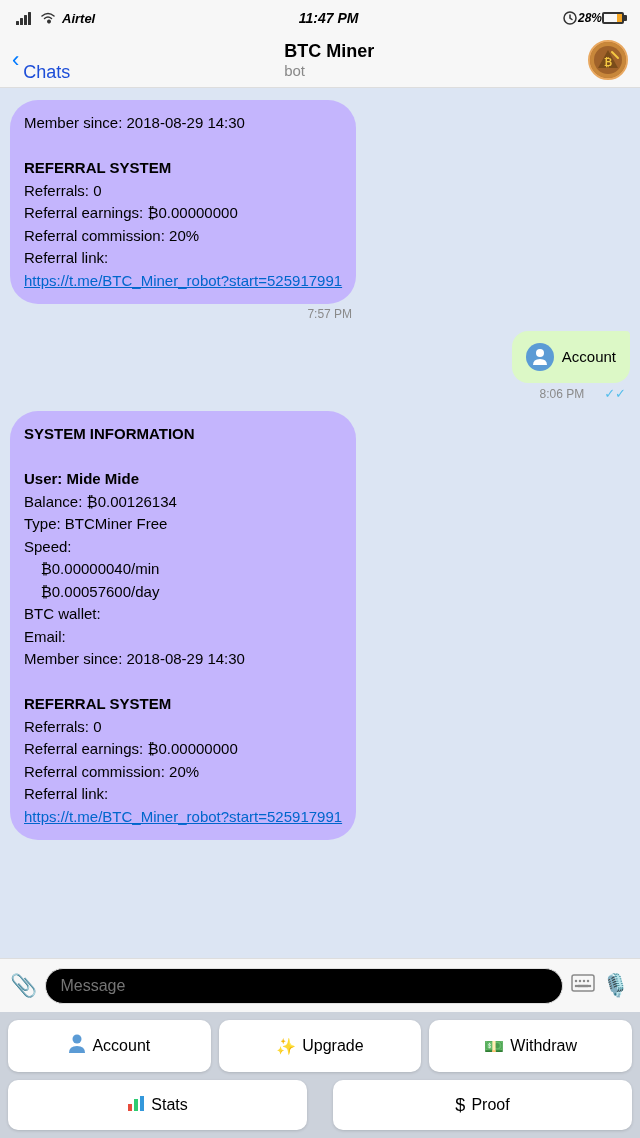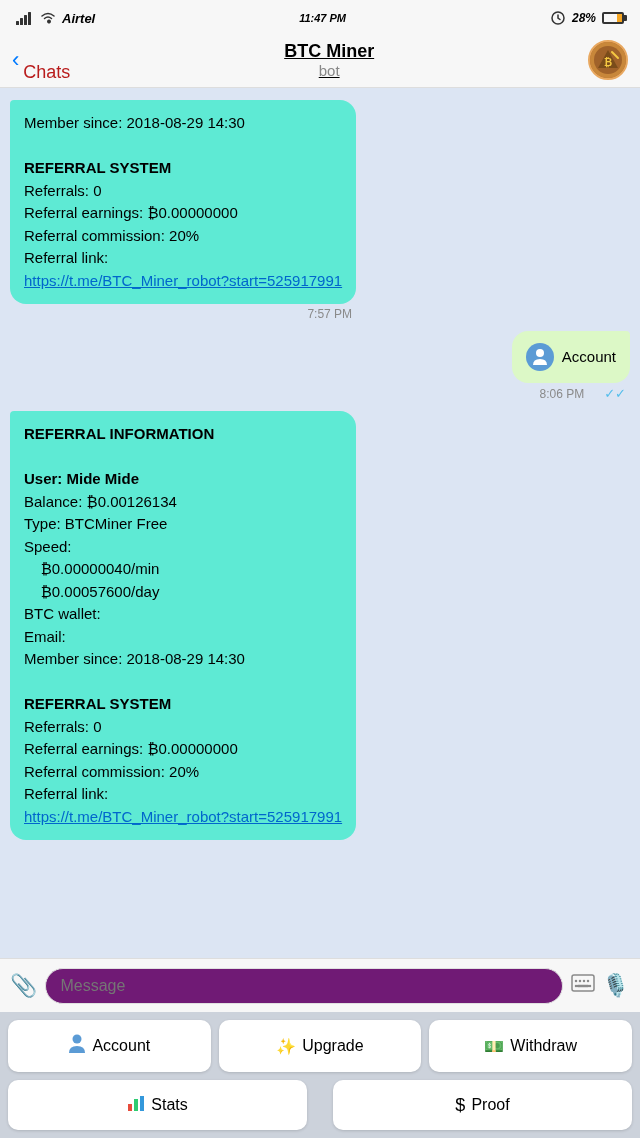--- a/index.html
+++ b/index.html
@@ -19,22 +19,22 @@
       display: flex;
       justify-content: space-between;
       align-items: center;
       padding: 6px 16px;
       height: 36px;
       font-size: 14px;
       font-weight: 600;
       font-style: italic;
     }
     .status-left { display: flex; align-items: center; gap: 6px; font-size: 13px; }
-    .status-center { font-size: 11px; font-weight: 600; }
-    .status-right { display: flex; align-items: center; gap: 6px; font-size: 12px; }
+    .status-center { font-size: 14px; font-weight: 600; }
+    .status-right { display: flex; align-items: center; font-size: 12px; }
     .battery-icon {
       display: inline-block;
       width: 22px; height: 12px;
       border: 2px solid #333;
       border-radius: 2px;
       position: relative;
     }
     .battery-icon::after {
       content: '';
       display: block;
@@ -71,22 +71,21 @@
       font-size: 18px;
       font-weight: 400;
       gap: 4px;
       cursor: pointer;
     }
     .nav-back-chevron {
       font-size: 22px;
       line-height: 1;
     }
     .nav-title-block {
-      text-align: center;
-      text-decoration: underline;
+      text-align: left;
     }
     .nav-title {
       font-size: 18px;
       font-weight: 700;
       color: #000;
     }
     .nav-subtitle {
       font-size: 15px;
       color: #888;
     }
@@ -135,23 +134,24 @@
       margin-left: auto;
     }
     .bubble-content {
       border-radius: 16px;
       padding: 12px 14px;
       font-size: 15px;
       line-height: 1.5;
       position: relative;
     }
     .bot .bubble-content {
-      background: #5eead4;
+      background: #c4b5fd;
       border-top-left-radius: 4px;
       color: #000;
+      border-radius: 28px;
     }
     .user .bubble-content {
       background: #dcf8c6;
       border-top-right-radius: 4px;
       color: #000;
     }
     .bubble-meta {
       font-size: 12px;
       color: #8a8a8a;
       margin-top: 3px;
@@ -205,21 +205,21 @@
       font-size: 22px;
       color: #8a8a8a;
       cursor: pointer;
     }
     .input-field {
       flex: 1;
       border: none;
       border-radius: 20px;
       padding: 8px 14px;
       font-size: 16px;
-      background: #701a75;
+      background: #000000;
       outline: none;
       color: #aaa;
       border: 1px solid #e0e0e0;
     }
     .input-keyboard {
       font-size: 20px;
       color: #8a8a8a;
       cursor: pointer;
     }
     .input-mic {
@@ -287,21 +287,21 @@
       <path d="M8 5 v3 l2 1.5" stroke="#333" stroke-width="1.5" fill="none" stroke-linecap="round"></path>
     </svg>
     <span>28%</span>
     <div class="battery-icon"></div>
   </div>
 </div>
 
 <div class="nav-bar">
   <div class="nav-back">
     <span class="nav-back-chevron">‹</span>
-    <span style="font-size:18px; color:#b91c1c;margin-top:25px;">Chats</span>
+    <span style="font-size:18px; color:#1d4ed8;margin-top:25px;">Chats</span>
   </div>
   <div class="nav-title-block">
     <div class="nav-title">BTC Miner</div>
     <div class="nav-subtitle">bot</div>
   </div>
   <div class="nav-avatar">
 
     <svg width="36" height="36" viewBox="0 0 36 36">
       <circle cx="18" cy="18" r="18" fill="#c8873a"></circle>
       <circle cx="18" cy="18" r="14" fill="#a0622a"></circle>
@@ -343,21 +343,21 @@
       </div>
     </div>
     <div class="bubble-meta">
       <span>8:06 PM</span>
       <span class="double-check">✓✓</span>
     </div>
   </div>
 
   <div class="message-bubble bot">
     <div class="bubble-content">
-      <b>REFERRAL INFORMATION</b><br><br>
+      <b>SYSTEM INFORMATION</b><br><br>
       <b>User: Mide Mide</b><br>
       <span>Balance: ₿0.00126134</span><br>
       <span>Type: BTCMiner Free</span><br>
       <span>Speed:</span><br>
       &nbsp;&nbsp;&nbsp;&nbsp;<span>₿0.00000040/min</span><br>
       &nbsp;&nbsp;&nbsp;&nbsp;<span>₿0.00057600/day</span><br>
       <span>BTC wallet:</span><br>
       <span>Email:</span><br>
       <span>Member since: 2018-08-29 14:30</span><br><br>
       <b>REFERRAL SYSTEM</b><br>

